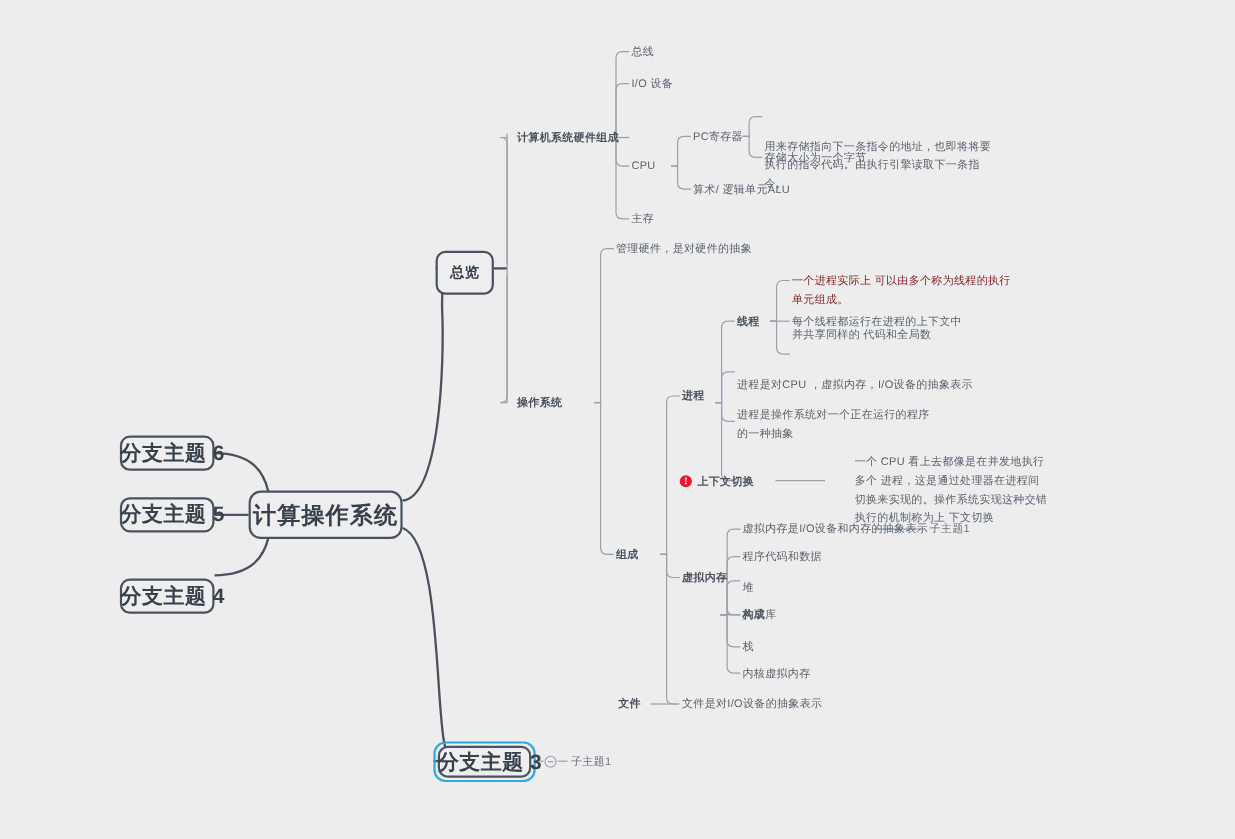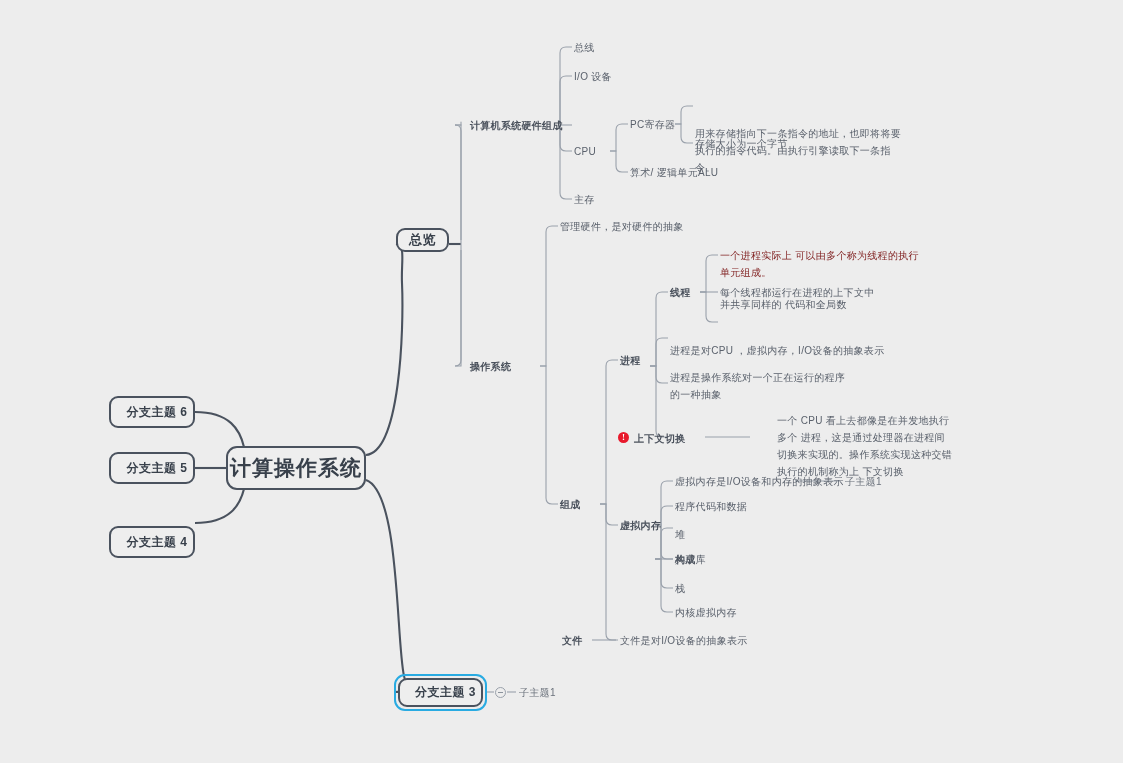--- a/index.html
+++ b/index.html
@@ -24,21 +24,21 @@
     display:flex;align-items:center;justify-content:center;
     font-weight:bold;
     white-space:nowrap;
   }
   .boxnode.root{
     font-size:21px;
     letter-spacing:1px;
     border-radius:11px;
   }
   .boxnode.branch{
-    font-size:12px;
+    font-size:19px;
     letter-spacing:.5px;
     padding-left:10px;
   }
   .boxnode.small{
     font-size:13px;
     letter-spacing:.5px;
   }
   .selwrap{
     position:absolute;
     border:2px solid #29abe2;
@@ -168,21 +168,21 @@
   <div class="boxnode branch" style="left:109px;top:396px;width:86px;height:32px;">
     <span>分支主题 6</span>
   </div>
   <div class="boxnode branch" style="left:109px;top:452px;width:86px;height:32px;">
     <span>分支主题 5</span>
   </div>
   <div class="boxnode branch" style="left:109px;top:507px;width:86px;height:32px;margin-top:19px;">
     <span>分支主题 4</span>
   </div>
 
-  <div class="boxnode small" style="left:396px;top:228px;width:53px;height:24px;">
+  <div class="boxnode small" style="left:396px;top:228px;width:53px;height:40px;">
     <span>总览</span>
   </div>
 
   <div class="selwrap" style="left:394px;top:674px;width:93px;height:37px;"></div>
   <div class="boxnode branch" style="left:398px;top:678px;width:85px;height:29px;">
     <span>分支主题 3</span>
   </div>
   <div class="collapse-icon" style="left:495px;top:687px;"></div>
   <div class="tnode sub" style="left:519px;top:684px;">子主题1</div>
 

